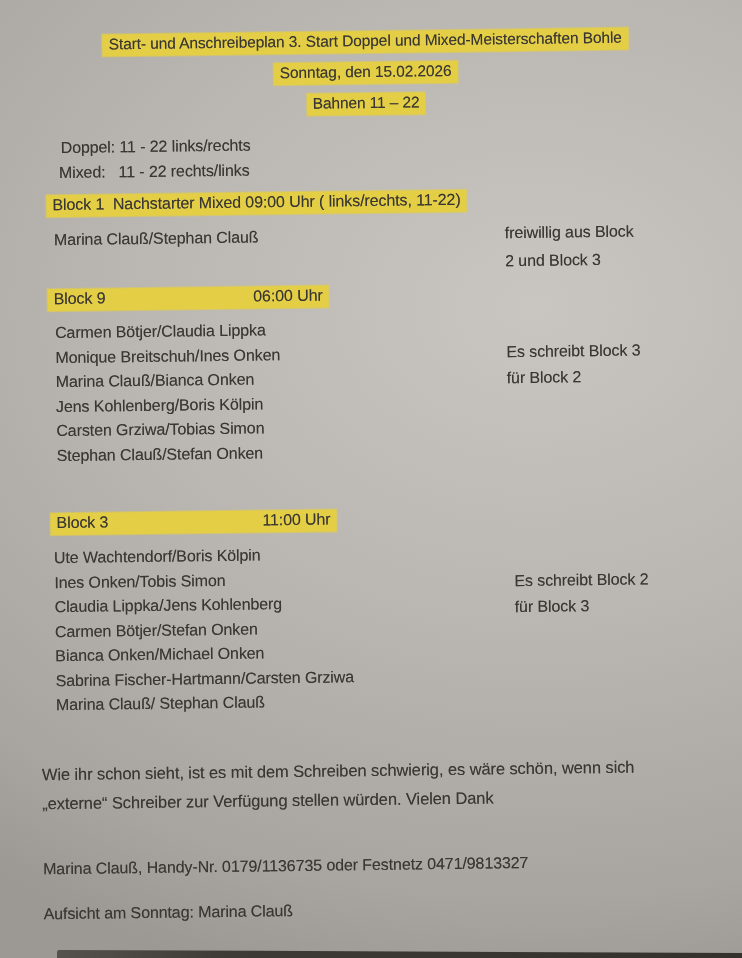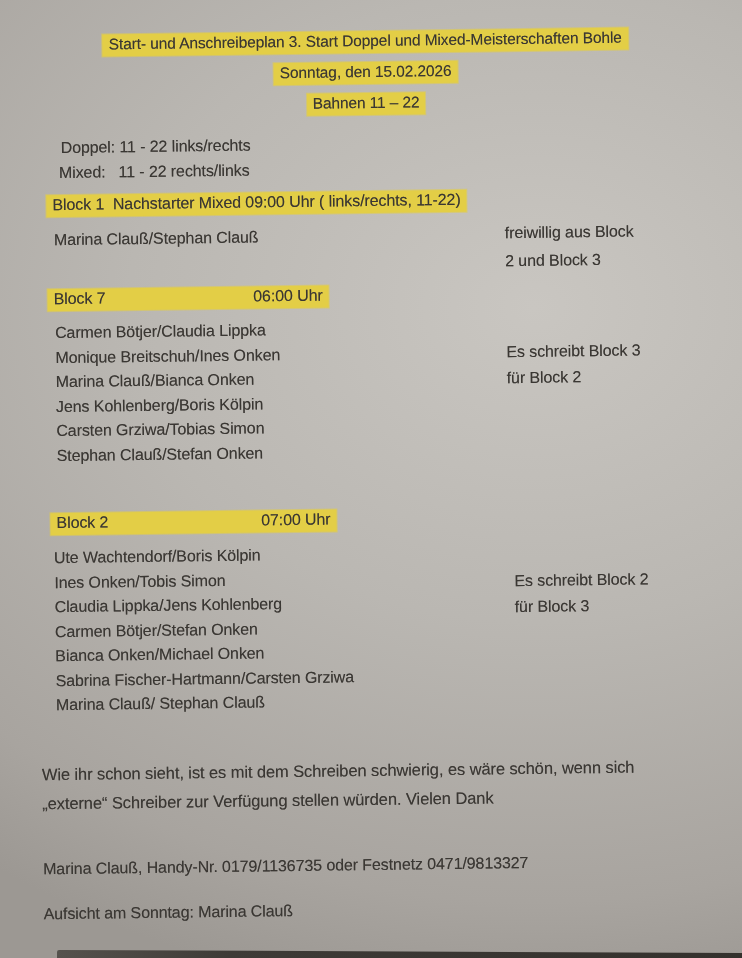--- a/index.html
+++ b/index.html
@@ -82,41 +82,41 @@
       <span class="hl pair-line">Block 1  Nachstarter Mixed 09:00 Uhr ( links/rechts, 11-22)</span>
     </div>
     <div class="abs pair-line" style="top:227px; left:57px;">Marina Clauß/Stephan Clauß</div>
     <div class="abs note-wide" style="top:221px; left:508px;">
       <div>freiwillig aus Block</div>
       <div>2 und Block 3</div>
     </div>
 
     <div class="abs" style="top:285px; left:50px;">
       <span class="hl heading-bar" style="width:281px;">
-        <span>Block 7</span>
+        <span>Block 9</span>
         <span>06:00 Uhr</span>
       </span>
     </div>
     <div class="abs pairs-list" style="top:320px; left:57px;">
       <div>Carmen Bötjer/Claudia Lippka</div>
       <div>Monique Breitschuh/Ines Onken</div>
       <div>Marina Clauß/Bianca Onken</div>
       <div>Jens Kohlenberg/Boris Kölpin</div>
       <div>Carsten Grziwa/Tobias Simon</div>
       <div>Stephan Clauß/Stefan Onken</div>
     </div>
     <div class="abs note" style="top:341px; left:508px;">
       <div>Es schreibt Block 3</div>
       <div>für Block 2</div>
     </div>
 
     <div class="abs" style="top:509px; left:50px;">
       <span class="hl heading-bar" style="width:286px;">
-        <span>Block 2</span>
-        <span>07:00 Uhr</span>
+        <span>Block 3</span>
+        <span>11:00 Uhr</span>
       </span>
     </div>
     <div class="abs pairs-list" style="top:545px; left:53px;">
       <div>Ute Wachtendorf/Boris Kölpin</div>
       <div>Ines Onken/Tobis Simon</div>
       <div>Claudia Lippka/Jens Kohlenberg</div>
       <div>Carmen Bötjer/Stefan Onken</div>
       <div>Bianca Onken/Michael Onken</div>
       <div>Sabrina Fischer-Hartmann/Carsten Grziwa</div>
       <div>Marina Clauß/ Stephan Clauß</div>

